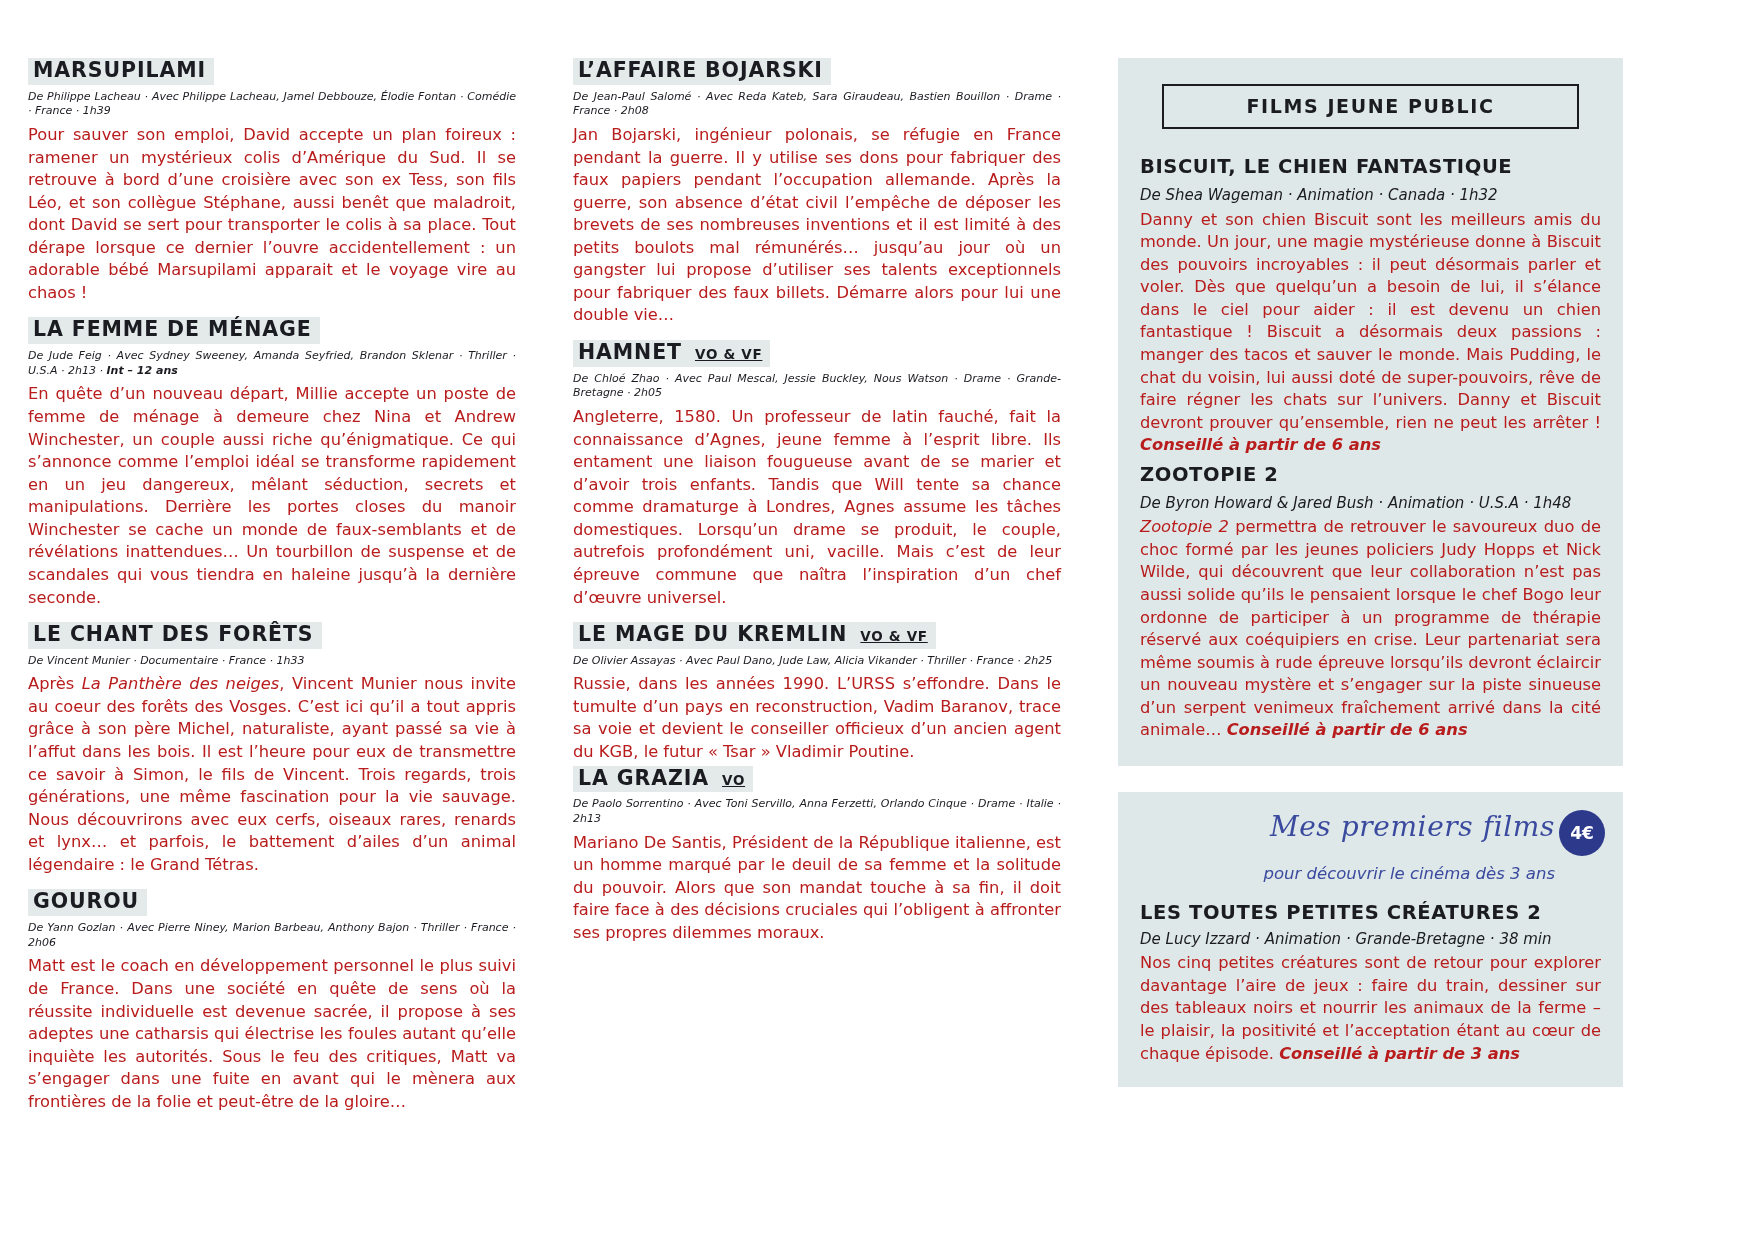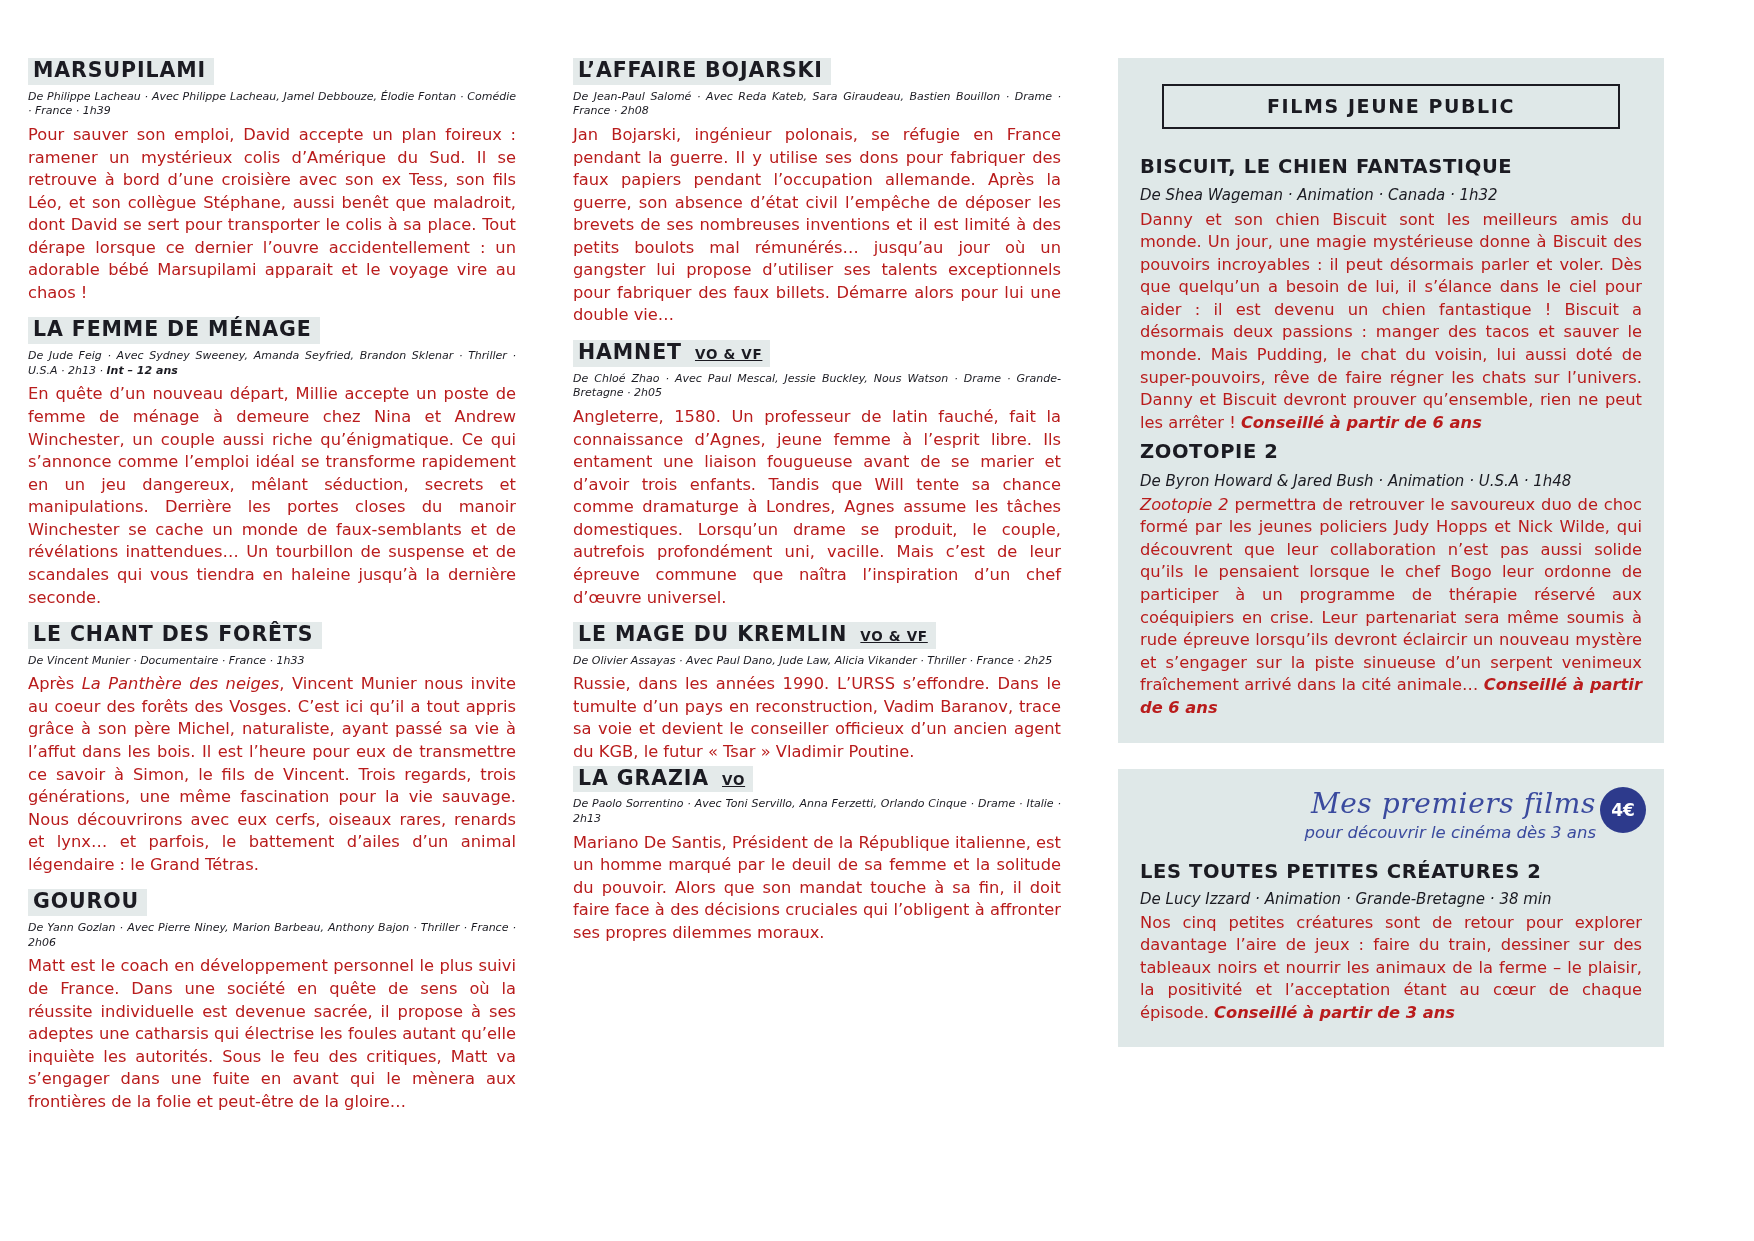--- a/index.html
+++ b/index.html
@@ -23,21 +23,21 @@
     border-radius: 32px;
   }
 
   
   .col {
     display: flex;
     flex-direction: column;
   }
   .col-1 { width: 500px; padding-right: 12px; }
   .col-2 { width: 500px; margin-left: 45px; padding-right: 12px; }
-  .col-3 { width: 546px; margin-left: 45px; }
+  .col-3 { width: 505px; margin-left: 45px; }
 
   
   .film { margin-bottom: 2px; }
 
   .film-title-row {
     display: inline-block;
     background: #e4eaea;
     padding: 2px 8px 3px 5px;
     margin-bottom: 4px;
     line-height: 1.05;
@@ -131,21 +131,21 @@
     color: #3a4a9e;
     letter-spacing: 0.6px;
     display: block;
     line-height: 1.1;
   }
   .premiers-sub {
     font-style: italic;
     font-size: 16.5px;
     color: #3a4a9e;
     display: block;
-    margin-top: 3px;
+    margin-top: 21px;
   }
   .price-badge {
     position: absolute;
     top: 18px;
     right: 18px;
     width: 46px;
     height: 46px;
     border-radius: 50%;
     background: #2d3a8c;
     color: #ffffff;

